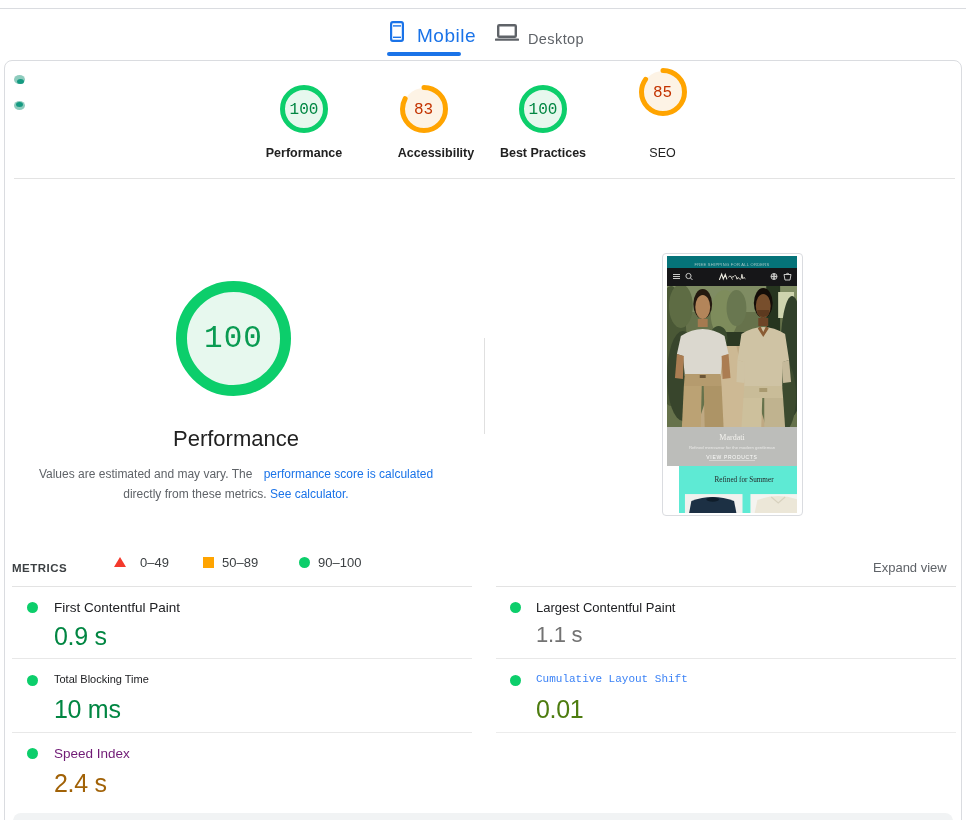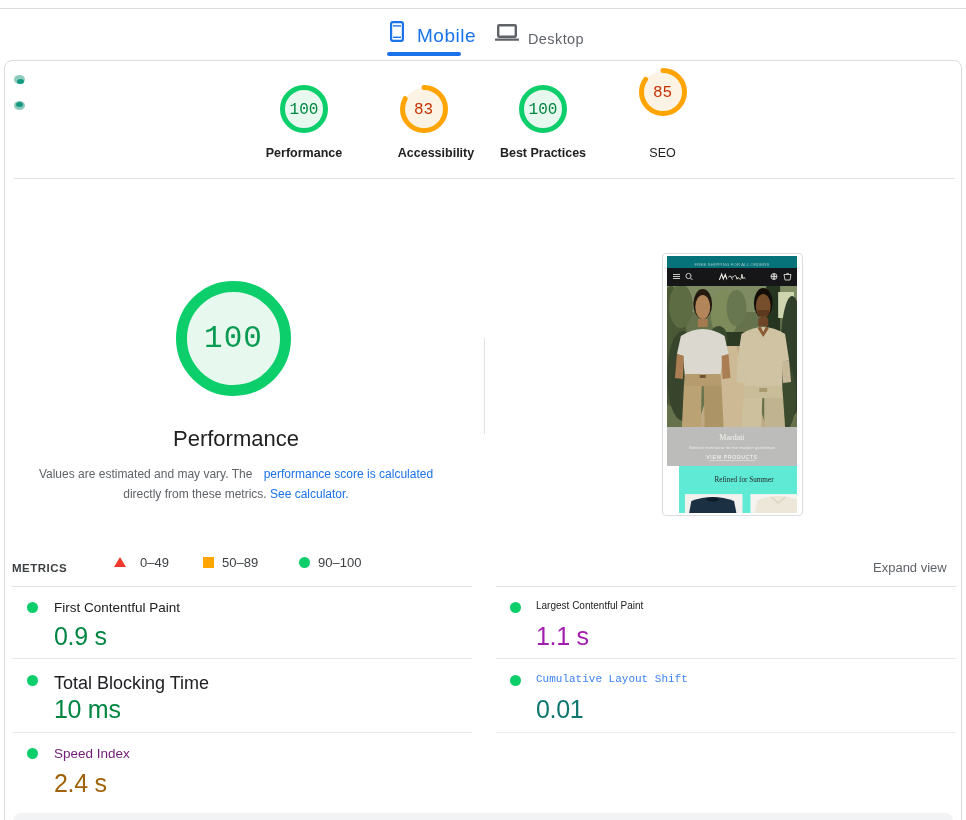--- a/index.html
+++ b/index.html
@@ -206,28 +206,28 @@
 <div class="abs" style="left:12px;top:658px;width:460px;height:1px;background:#e8e8e8;"></div>
 <div class="abs" style="left:496px;top:658px;width:460px;height:1px;background:#e8e8e8;"></div>
 <div class="abs" style="left:12px;top:732px;width:460px;height:1px;background:#e8e8e8;"></div>
 <div class="abs" style="left:496px;top:732px;width:460px;height:1px;background:#ececec;"></div>
 
 <div class="abs" style="left:27px;top:602px;width:11px;height:11px;border-radius:50%;background:#0cce6b;"></div>
 <div class="abs" style="left:54px;top:600px;font-size:13.5px;color:#202124;">First Contentful Paint</div>
 <div class="abs" style="left:54px;top:621.5px;font-size:25px;letter-spacing:-0.3px;color:#018642;">0.9&nbsp;s</div>
 
 <div class="abs" style="left:27px;top:675px;width:11px;height:11px;border-radius:50%;background:#0cce6b;"></div>
-<div class="abs" style="left:54px;top:673px;font-size:18px;color:#202124;">Total Blocking Time</div>
+<div class="abs" style="left:54px;top:673px;font-size:11px;color:#202124;">Total Blocking Time</div>
 <div class="abs" style="left:54px;top:695px;font-size:25px;letter-spacing:-0.3px;color:#018642;">10&nbsp;ms</div>
 
 <div class="abs" style="left:27px;top:748px;width:11px;height:11px;border-radius:50%;background:#0cce6b;"></div>
 <div class="abs" style="left:54px;top:746px;font-size:13.5px;color:#701a75;">Speed Index</div>
 <div class="abs" style="left:54px;top:768.5px;font-size:25px;letter-spacing:-0.3px;color:#a16207;">2.4&nbsp;s</div>
 
 <div class="abs" style="left:510px;top:602px;width:11px;height:11px;border-radius:50%;background:#0cce6b;"></div>
-<div class="abs" style="left:536px;top:600px;font-size:10px;color:#202124;">Largest Contentful Paint</div>
-<div class="abs" style="left:536px;top:621.5px;font-size:25px;letter-spacing:-0.3px;color:#a21caf;">1.1&nbsp;s</div>
+<div class="abs" style="left:536px;top:600px;font-size:13px;color:#202124;">Largest Contentful Paint</div>
+<div class="abs" style="left:536px;top:621.5px;font-size:22px;letter-spacing:-0.3px;color:#737373;">1.1&nbsp;s</div>
 
 <div class="abs" style="left:510px;top:675px;width:11px;height:11px;border-radius:50%;background:#0cce6b;"></div>
 <div class="abs" style="left:536px;top:673px;font-size:11px;color:#3b82f6;font-family:Liberation Mono, monospace;">Cumulative Layout Shift</div>
-<div class="abs" style="left:536px;top:695px;font-size:25px;letter-spacing:-0.3px;color:#0f766e;">0.01</div>
+<div class="abs" style="left:536px;top:695px;font-size:25px;letter-spacing:-0.3px;color:#4d7c0f;">0.01</div>
 
 <div class="abs" style="left:13px;top:813px;width:940px;height:12px;background:#f1f3f4;border-radius:8px 8px 0 0;"></div>
 
 </body></html>

